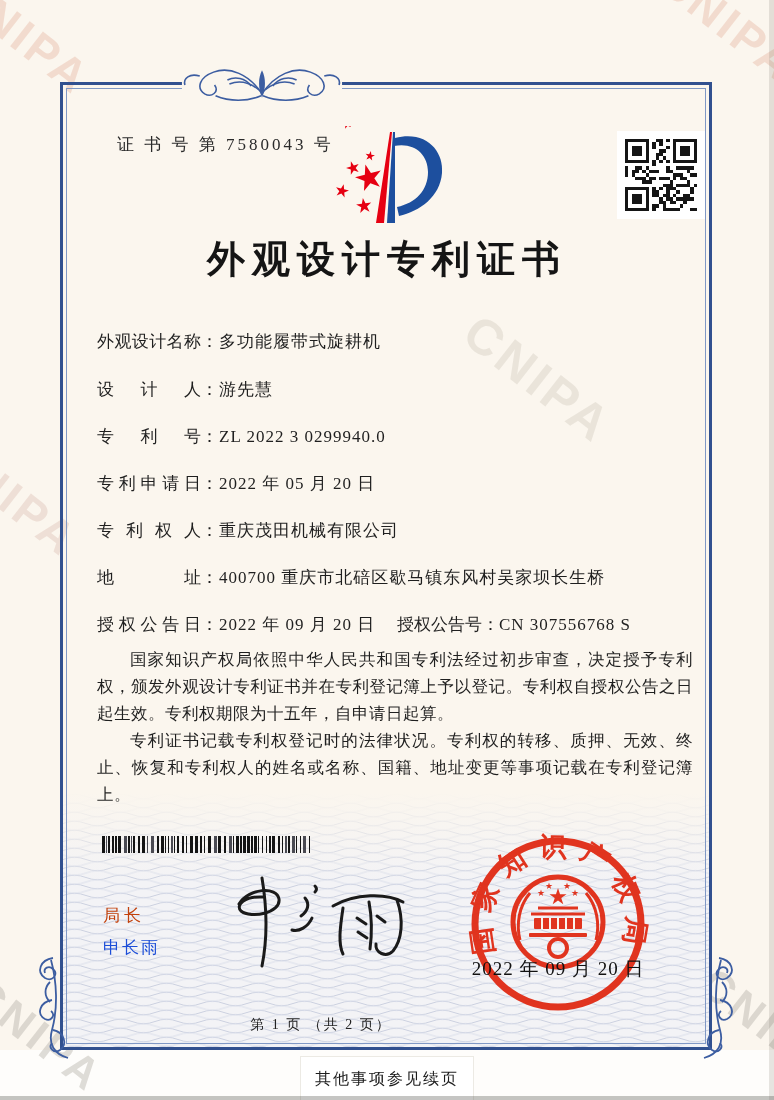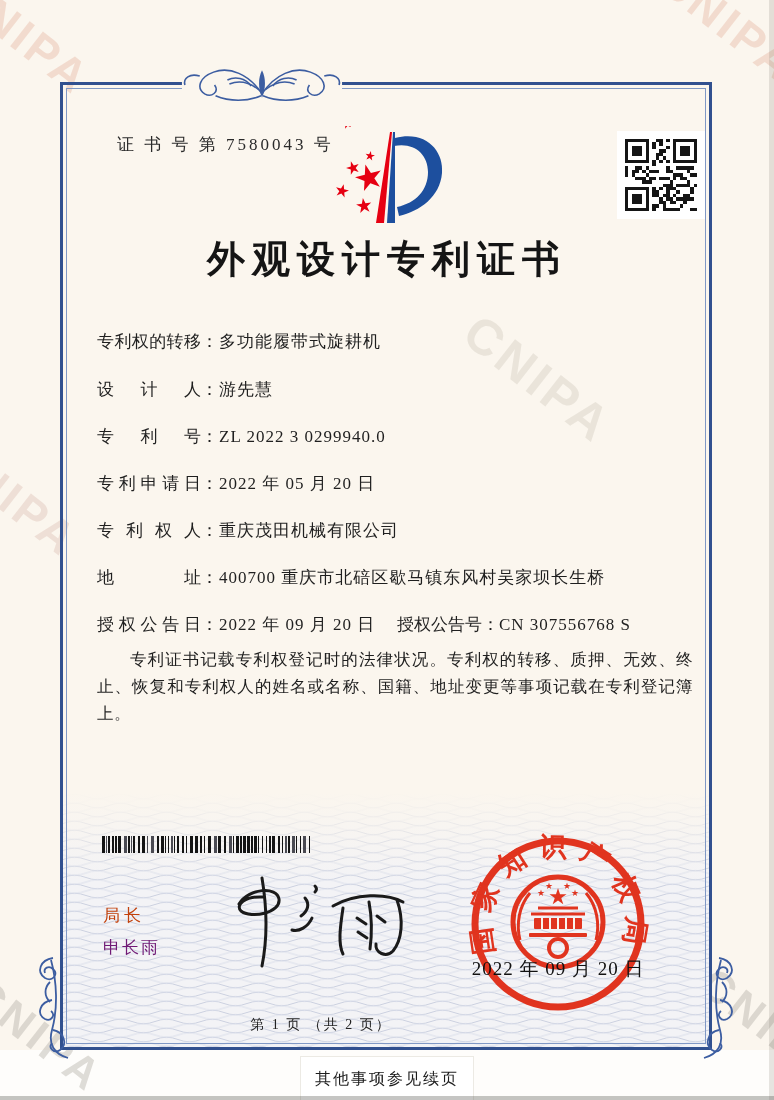--- a/index.html
+++ b/index.html
@@ -43,21 +43,21 @@
   .frow{left:97px;font-size:17px;color:#1f1f1f;z-index:4;white-space:nowrap;}
   .flabel{display:inline-block;width:104px;text-align:justify;text-align-last:justify;}
   .fcolon{display:inline-block;width:18px;}
   .fvalue{letter-spacing:1px;}
   .grant2{position:absolute;left:300px;top:0;white-space:nowrap;}
   .paras{left:97px;top:646px;width:596px;font-size:16.5px;line-height:27px;color:#1f1f1f;
          text-align:justify;z-index:4;}
   .paras p{margin:0;text-indent:2em;letter-spacing:.5px;}
   .barcode{left:102px;top:836px;width:208px;height:17px;z-index:4;}
   .signer-title{left:103px;top:904px;font-size:17px;letter-spacing:4px;color:#c2410c;z-index:4;}
-  .signer-name{left:103px;top:936px;font-size:17px;letter-spacing:2px;color:#701a75;z-index:4;text-align:center;}
+  .signer-name{left:103px;top:936px;font-size:17px;letter-spacing:2px;color:#1d4ed8;z-index:4;text-align:center;}
   .signature{left:225px;top:872px;width:196px;height:98px;z-index:4;}
   .seal{left:458px;top:824px;width:200px;height:200px;z-index:5;opacity:.94;}
   .seal-date{left:452px;top:956px;width:212px;text-align:center;font-size:19px;
              letter-spacing:1px;color:#111;z-index:6;white-space:nowrap;}
   .page-info{left:0;top:1016px;width:642px;text-align:center;font-size:14px;
              letter-spacing:2px;color:#222;z-index:4;}
   .cont-note{left:50%;top:1056px;transform:translateX(-50%);background:#fff;
              border:1px solid #eceae4;padding:12px 14px;font-size:16px;letter-spacing:2px;
              color:#1c1c1c;z-index:4;white-space:nowrap;}
 </style>
@@ -368,21 +368,21 @@
       <rect x="14" y="20" width="1" height="1" fill="#151515"></rect>
       <rect x="15" y="20" width="1" height="1" fill="#151515"></rect>
       <rect x="19" y="20" width="1" height="1" fill="#151515"></rect>
       <rect x="20" y="20" width="1" height="1" fill="#151515"></rect>
     </svg>
 </div>
 
 <div class="abs title">外观设计专利证书</div>
 
 <div class="abs frow" style="top:330px">
-  <span class="flabel">专利权的转移</span><span class="fcolon">：</span><span class="fvalue">多功能履带式旋耕机</span>
+  <span class="flabel">外观设计名称</span><span class="fcolon">：</span><span class="fvalue">多功能履带式旋耕机</span>
 </div>
 <div class="abs frow" style="top:378px">
   <span class="flabel">设 计 人</span><span class="fcolon">：</span><span class="fvalue">游先慧</span>
 </div>
 <div class="abs frow" style="top:425px">
   <span class="flabel">专 利 号</span><span class="fcolon">：</span><span class="fvalue">ZL 2022 3 0299940.0</span>
 </div>
 <div class="abs frow" style="top:472px">
   <span class="flabel">专利申请日</span><span class="fcolon">：</span><span class="fvalue">2022 年 05 月 20 日</span>
 </div>
@@ -393,20 +393,21 @@
   <span class="flabel">地 址</span><span class="fcolon">：</span><span class="fvalue">400700  重庆市北碚区歇马镇东风村吴家坝长生桥</span>
 </div>
 <div class="abs frow" style="top:613px">
   <span class="flabel">授权公告日</span><span class="fcolon">：</span><span class="fvalue">2022 年 09 月 20 日</span>
   <span class="grant2">
     <span>授权公告号</span><span>：</span><span class="fvalue">CN 307556768 S</span>
   </span>
 </div>
 
 <div class="abs paras">
+  <p>国家知识产权局依照中华人民共和国专利法经过初步审查，决定授予专利权，颁发外观设计专利证书并在专利登记簿上予以登记。专利权自授权公告之日起生效。专利权期限为十五年，自申请日起算。</p>
   <p>专利证书记载专利权登记时的法律状况。专利权的转移、质押、无效、终止、恢复和专利权人的姓名或名称、国籍、地址变更等事项记载在专利登记簿上。</p>
 </div>
 
 <div class="abs barcode">
   <svg id="bc-svg" width="208" height="17">
       <rect x="0" y="0" width="3" height="17" fill="#141414"></rect>
       <rect x="4" y="0" width="1" height="17" fill="#4a4a52"></rect>
       <rect x="6" y="0" width="2" height="17" fill="#141414"></rect>
       <rect x="10" y="0" width="2" height="17" fill="#141414"></rect>
       <rect x="13" y="0" width="2" height="17" fill="#141414"></rect>

